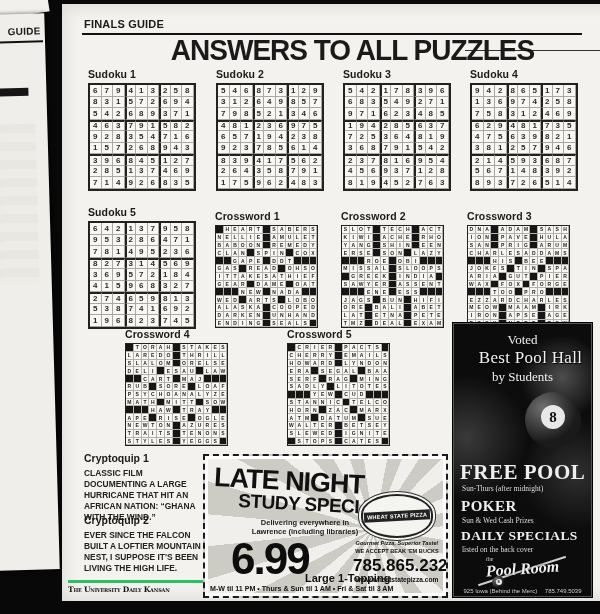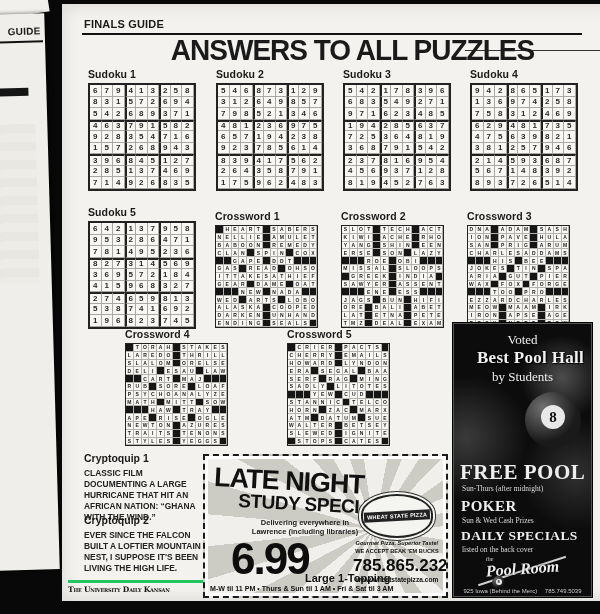--- a/index.html
+++ b/index.html
@@ -50,21 +50,21 @@
   
   .pool-ad{position:absolute;left:390px;top:318px;width:141px;height:276px;color:#eee;
            font-family:"Liberation Serif",serif;text-align:center;
            background:
              radial-gradient(60px 60px at 78% 20%, #4d4d4d, rgba(0,0,0,0) 70%),
              radial-gradient(90px 90px at 10% 42%, #3a3a3a, rgba(0,0,0,0) 70%),
              radial-gradient(80px 80px at 88% 55%, #303030, rgba(0,0,0,0) 70%),
              #0c0c0c;
            box-shadow:inset 0 0 0 1px #000, inset 0 0 0 2px #555;}
   .pv{position:absolute;top:10px;left:0;right:0;font-size:13px;}
-  .pb{position:absolute;top:26px;left:16px;right:0;font-size:17px;font-weight:bold;
+  .pb{position:absolute;top:26px;left:16px;right:0;font-size:17px;font-weight:normal;
       color:#f2f2f2;text-shadow:0 0 3px #000,1px 1px 0 #000;letter-spacing:.3px;}
   .ps{position:absolute;top:47px;left:0;right:0;font-size:13px;}
   .eightball{position:absolute;right:12px;top:70px;width:56px;height:56px;border-radius:50%;
       background:radial-gradient(circle at 32% 28%, #707070, #1a1a1a 62%);}
   .eightball .num{position:absolute;left:16px;top:13px;width:24px;height:24px;border-radius:50%;
       background:#e8e8e8;color:#111;font-size:15px;font-weight:bold;
       display:flex;align-items:center;justify-content:center;}
   .pfree{position:absolute;top:138px;left:8px;font-size:21px;font-weight:bold;letter-spacing:.5px;}
   .pfree-sub{position:absolute;top:162px;left:10px;font-size:7.5px;color:#ddd;}
   .ppoker{position:absolute;top:176px;left:9px;font-size:15px;font-weight:bold;letter-spacing:.5px;}

